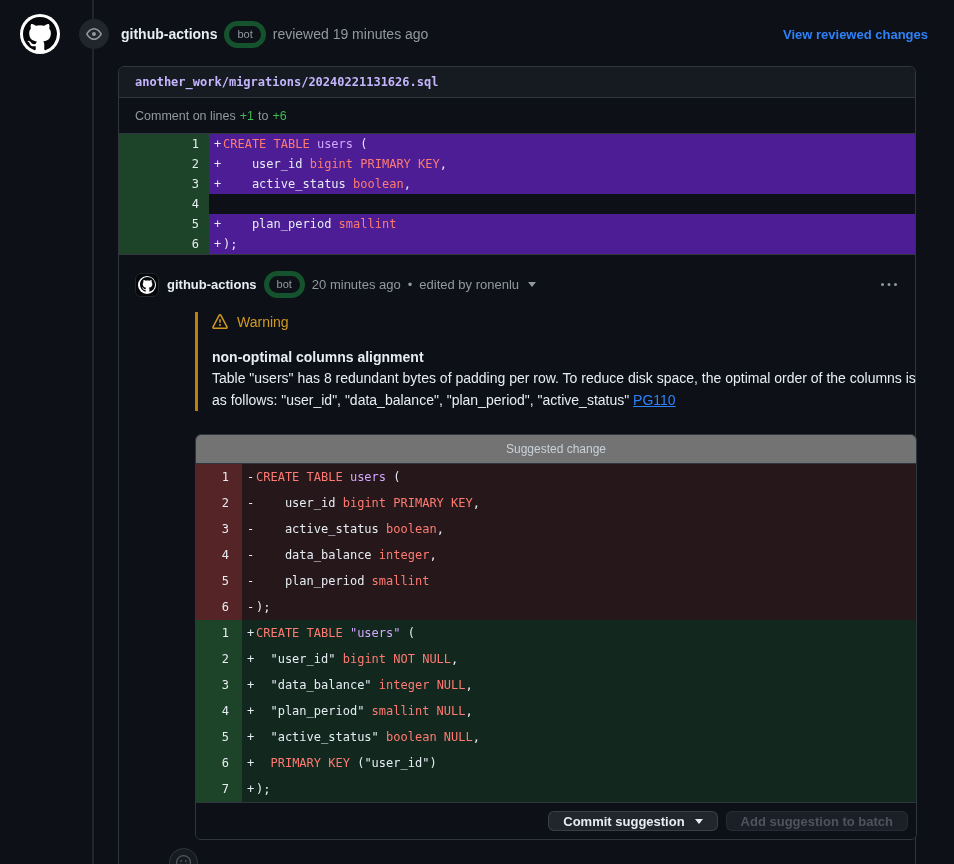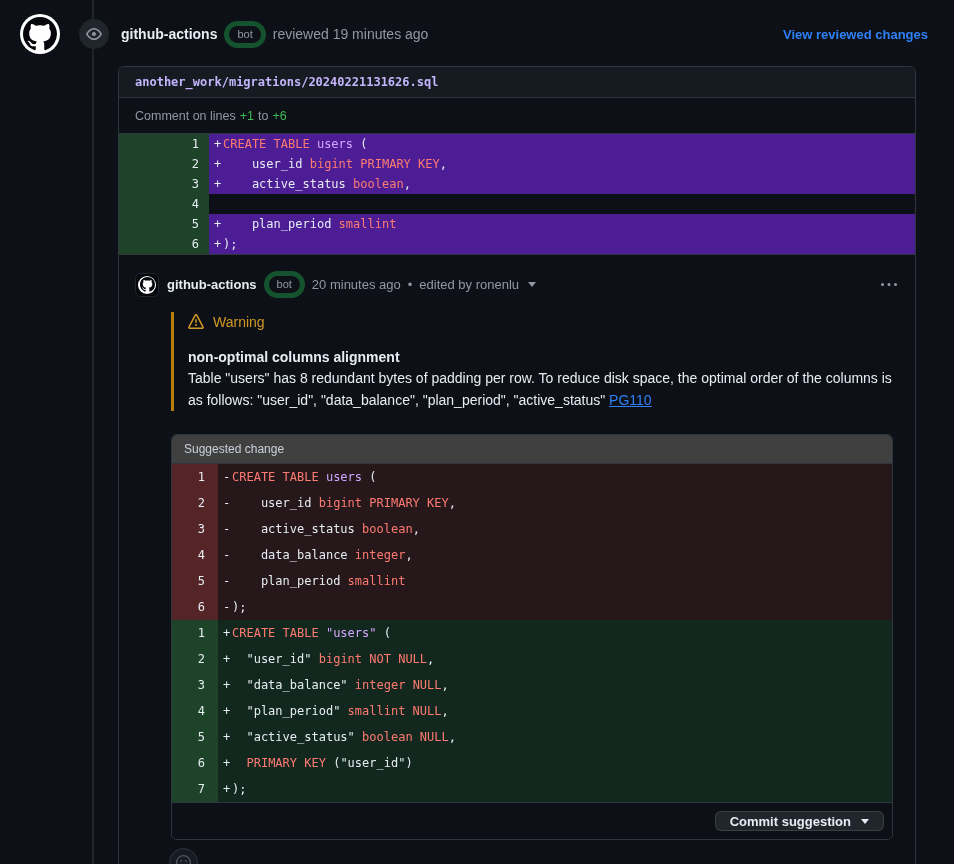--- a/index.html
+++ b/index.html
@@ -43,30 +43,30 @@
 
   
   .comment-section { padding:16px; }
   .comment-header { display:flex; align-items:center; gap:8px; }
   .avatar-small { width:24px; height:24px; border-radius:6px; background:#05070a; border:1px solid #21262d; display:flex; align-items:center; justify-content:center; flex:0 0 24px; }
   .avatar-small .disc { width:18px; height:18px; border-radius:50%; background:#ffffff; display:flex; align-items:center; justify-content:center; }
   .comment-meta { font-size:13px; color:#9198a1; display:flex; align-items:center; gap:7px; flex:1; white-space:nowrap; }
   .caret { display:inline-block; width:0; height:0; border-left:4px solid transparent; border-right:4px solid transparent; border-top:5px solid #9198a1; margin-left:2px; }
   .kebab { cursor:pointer; padding:2px; display:flex; }
 
-  .comment-body { margin-left:36px; margin-top:14px; }
+  .comment-body { margin-left:60px; margin-top:14px; }
   .warning-block { border-left:3px solid #bb8009; padding-left:14px; }
   .warning-label { display:flex; align-items:center; gap:9px; color:#d29922; font-size:14px; font-weight:500; height:20px; }
   .warning-title { font-size:14px; font-weight:700; color:#e6edf3; margin-top:15px; line-height:21px; }
   .warning-text { font-size:14px; color:#e6edf3; line-height:21.5px; width:708px; }
   .inline-link { color:#2f81f7; text-decoration:underline; cursor:pointer; }
 
   
   .suggestion-container { margin-top:23px; width:722px; border:1px solid #30363d; border-radius:6px; background:#0d1117; overflow:hidden; }
-  .suggestion-header { height:29px; display:flex; align-items:center; padding:0 12px; background:#404040; border-bottom:1px solid #30363d; font-size:12px; color:#c9d1d9; }
+  .suggestion-header { height:29px; display:flex; align-items:center; padding:0 12px; background:#737373; border-bottom:1px solid #30363d; font-size:12px; color:#c9d1d9;justify-content:center; }
   .suggestion .code-row { height:26px; line-height:26px; }
   .suggestion .gutter { flex:0 0 46px; padding-right:13px; }
   .block-del .gutter { background:#542426; }
   .block-del .codeln { background:#25171a; }
   .block-add .gutter { background:#1d4328; }
   .block-add .codeln { background:#12271e; }
   .suggestion-footer { border-top:1px solid #30363d; padding:8px 8px; display:flex; justify-content:flex-end; gap:8px; background:#0d1117; }
   .btn { height:20px; border-radius:6px; font-size:13px; font-weight:600; display:flex; align-items:center; padding:0 14px; font-family:"Liberation Sans", sans-serif; }
   .btn-commit { background:#21262d; border:1px solid rgba(240,246,252,0.12); color:#e6edf3; cursor:pointer; gap:10px; }
   .btn-commit .caret { border-top-color:#e6edf3; margin:0; }
@@ -229,20 +229,23 @@
             <div class="code-row">
               <span class="gutter">7</span>
               <span class="codeln"><span class="marker">+</span><span class="tok-p">);</span></span>
             </div>
           </div>
         <div class="suggestion-footer">
           <button class="btn btn-commit">
             <span>Commit suggestion</span>
             <span class="caret"></span>
           </button>
+          <button class="btn btn-batch">
+            <span>Add suggestion to batch</span>
+          </button>
         </div>
       </div>
     </div>
   </div>
 </div>
 
 <div class="next-avatar">
   <svg width="17" height="17" viewBox="0 0 16 16">
     <circle cx="8" cy="8" r="6.5" fill="none" stroke="#4d545d" stroke-width="1.3"></circle>
     <circle cx="5.8" cy="6.5" r="0.9" fill="#4d545d"></circle>

